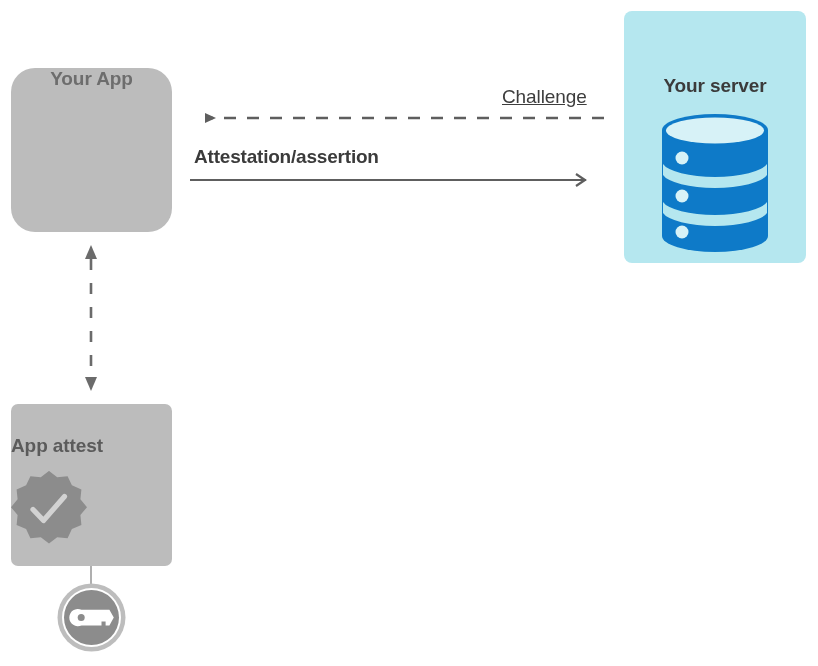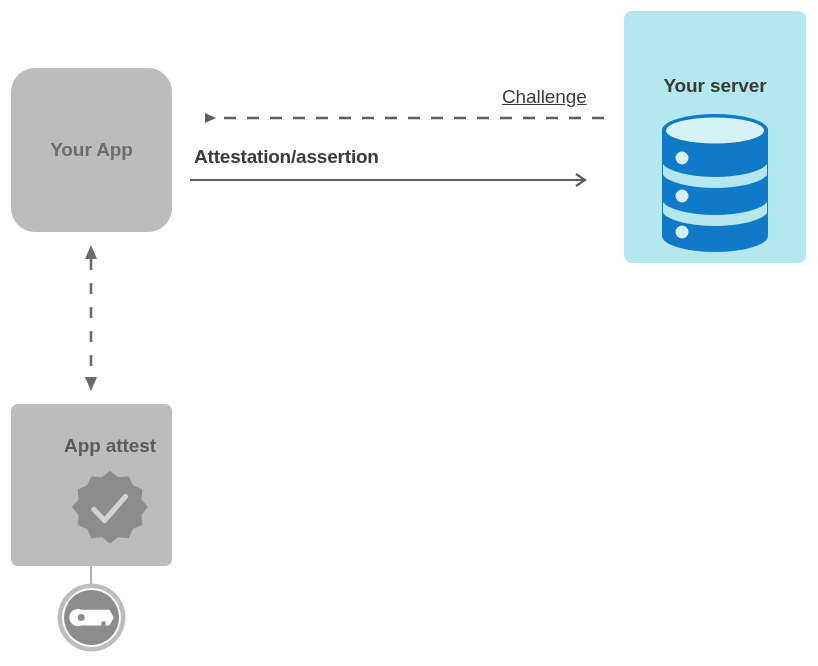--- a/index.html
+++ b/index.html
@@ -28,41 +28,40 @@
   }
 
   #app-node {
     left: 11px;
     top: 68px;
     width: 161px;
     height: 164px;
     background: #bcbcbc;
     border-radius: 24px;
     display: flex;
-    align-items: center;
+    align-items: flex-start;
     justify-content: center;
   }
   #app-node .node-title {
     font-size: 19px;
     font-weight: bold;
     color: #6d6d6d;
     letter-spacing: -0.1px;
   }
 
   #attest-node {
     left: 11px;
     top: 404px;
     width: 161px;
     height: 162px;
     background: #bcbcbc;
     border-radius: 7px;
     display: flex;
     flex-direction: column;
-    align-items: center;
-    padding-left: 37px;
+    align-items: flex-start;
   }
   #attest-node .node-title {
     font-size: 19px;
     font-weight: bold;
     color: #5b5b5b;
     letter-spacing: -0.1px;
     margin-top: 31px;
   }
   #badge-icon {
     margin-top: 14px;

